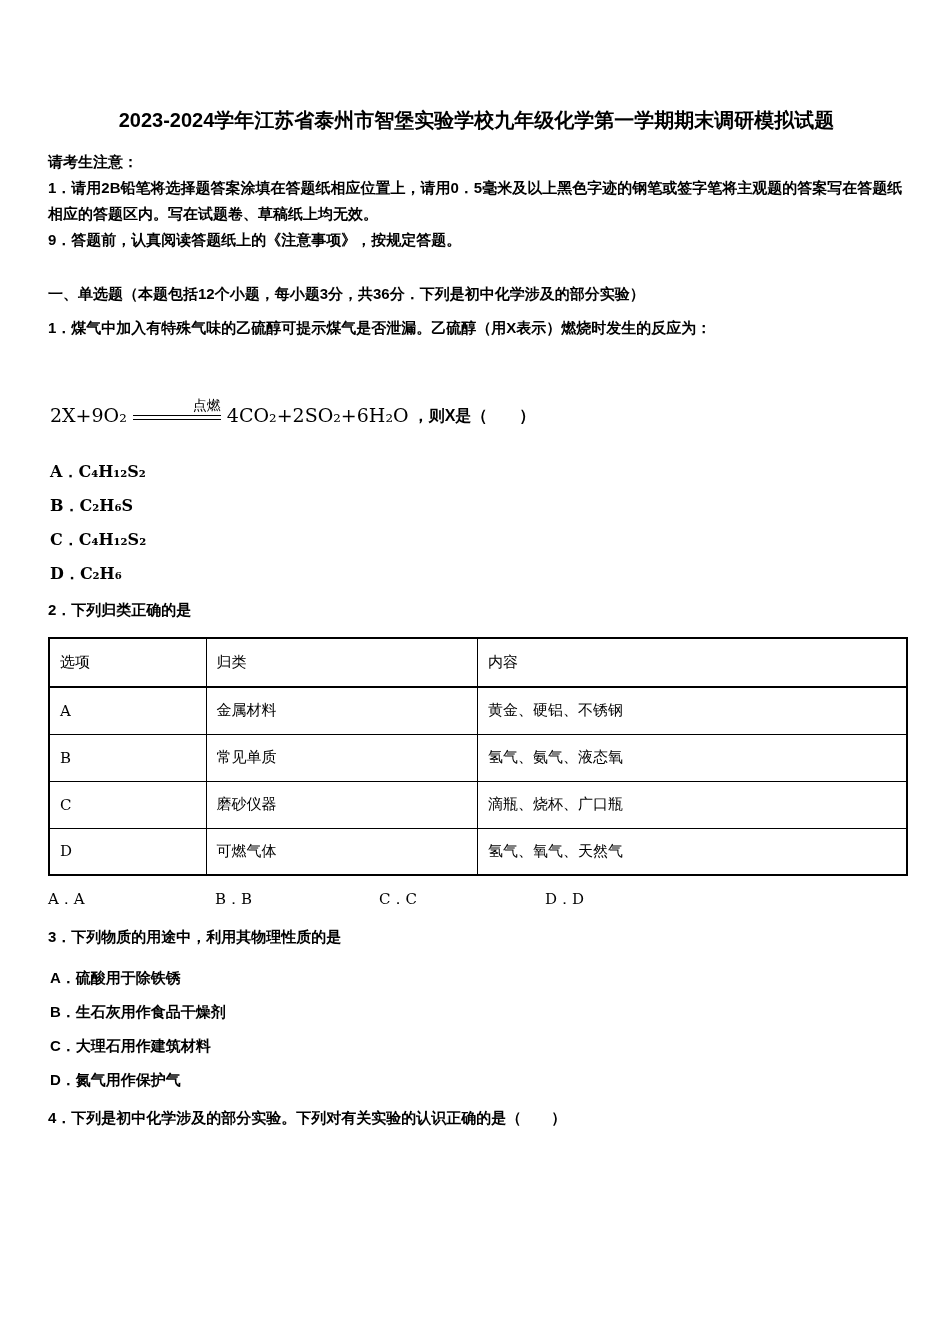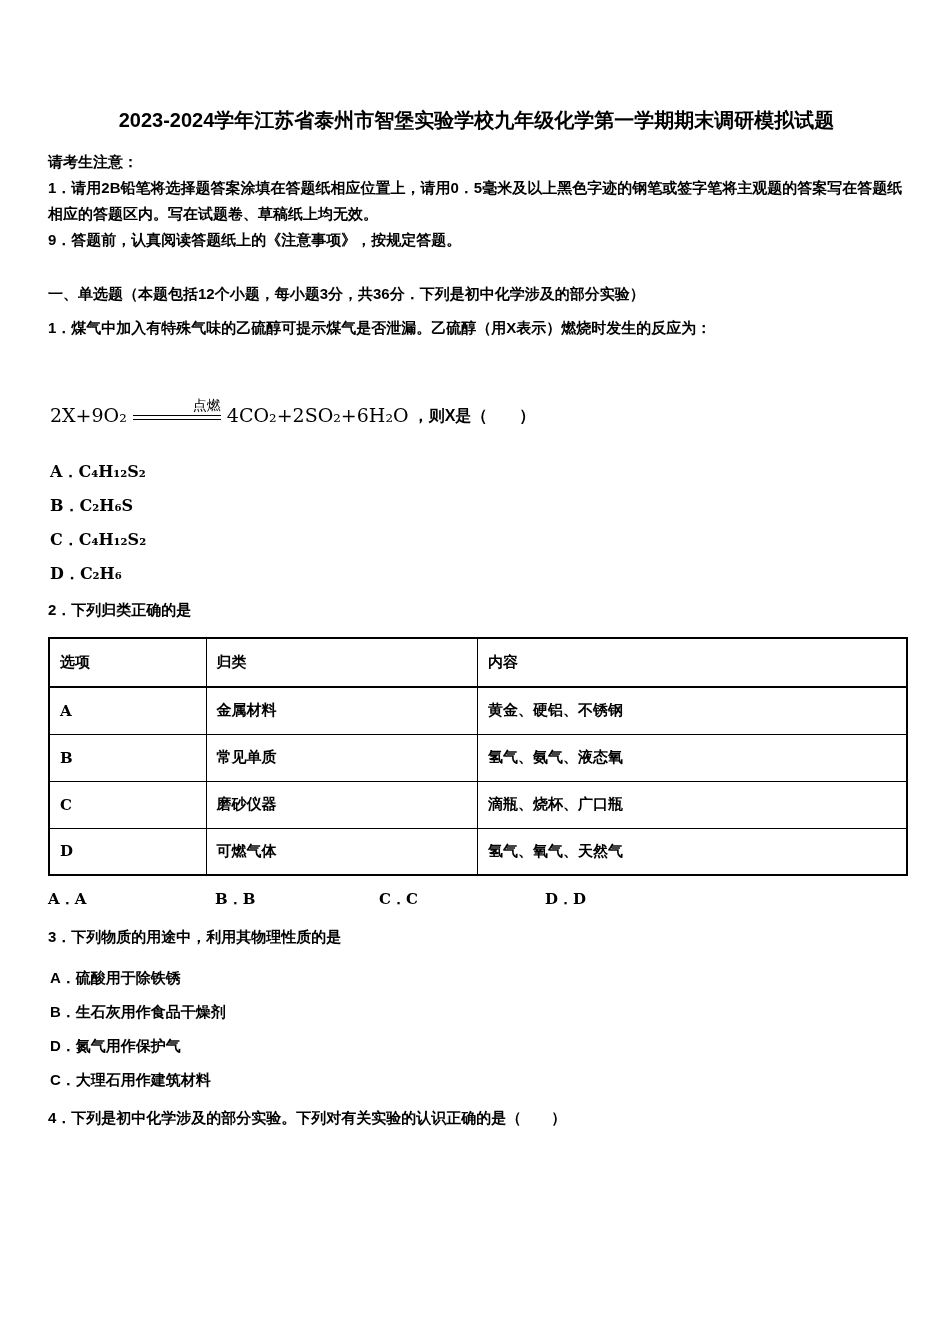--- a/index.html
+++ b/index.html
@@ -49,34 +49,34 @@
   .q1-options { margin-top: 12px; }
 
   
   table.cls {
     border-collapse: collapse; margin: 14px 0 0 0;
     width: 860px; table-layout: fixed;
     border: 2px solid #000;
   }
   table.cls th, table.cls td {
     border: 1px solid #000; text-align: left;
-    font-size: 15px; font-weight: bold;
+    font-size: 15px; font-weight: normal;
     padding: 0 0 0 10px; vertical-align: middle;
   }
   table.cls thead th { height: 49px; border-bottom: 2px solid #000; }
   table.cls td { height: 47px; }
   .colw1 { width: 140px; } .colw2 { width: 242px; } .colw3 { width: 383px; }
   .latin-serif { font-family: "DejaVu Serif", "Liberation Serif", serif; }
 
   
   .answers-row { position: relative; height: 22px; margin-top: 14px; }
   .answers-row span {
     position: absolute; top: 0;
     font-family: "DejaVu Serif", "Liberation Serif", serif;
-    font-weight: bold; font-size: 15px;
+    font-weight: normal; font-size: 15px;
   }
   .ans-a { left: 0; } .ans-b { left: 167px; } .ans-c { left: 331px; } .ans-d { left: 497px; }
 
   .q3-stem { margin-top: 12px; }
   .plain-opt { margin: 8px 0 0 2px; }
   .q4-stem { margin-top: 12px; }
 </style>
 </head>
 <body>
 
@@ -146,18 +146,18 @@
   <div class="answers-row">
     <span class="ans-a">A．A</span>
     <span class="ans-b">B．B</span>
     <span class="ans-c">C．C</span>
     <span class="ans-d">D．D</span>
   </div>
 
   <p class="txt q3-stem">3．下列物质的用途中，利用其物理性质的是</p>
   <p class="txt plain-opt">A．硫酸用于除铁锈</p>
   <p class="txt plain-opt">B．生石灰用作食品干燥剂</p>
+  <p class="txt plain-opt">C．大理石用作建筑材料</p>
   <p class="txt plain-opt">D．氮气用作保护气</p>
-  <p class="txt plain-opt">C．大理石用作建筑材料</p>
 
   <p class="txt q4-stem">4．下列是初中化学涉及的部分实验。下列对有关实验的认识正确的是（　　）</p>
 
 </div>
 
 </body></html>

